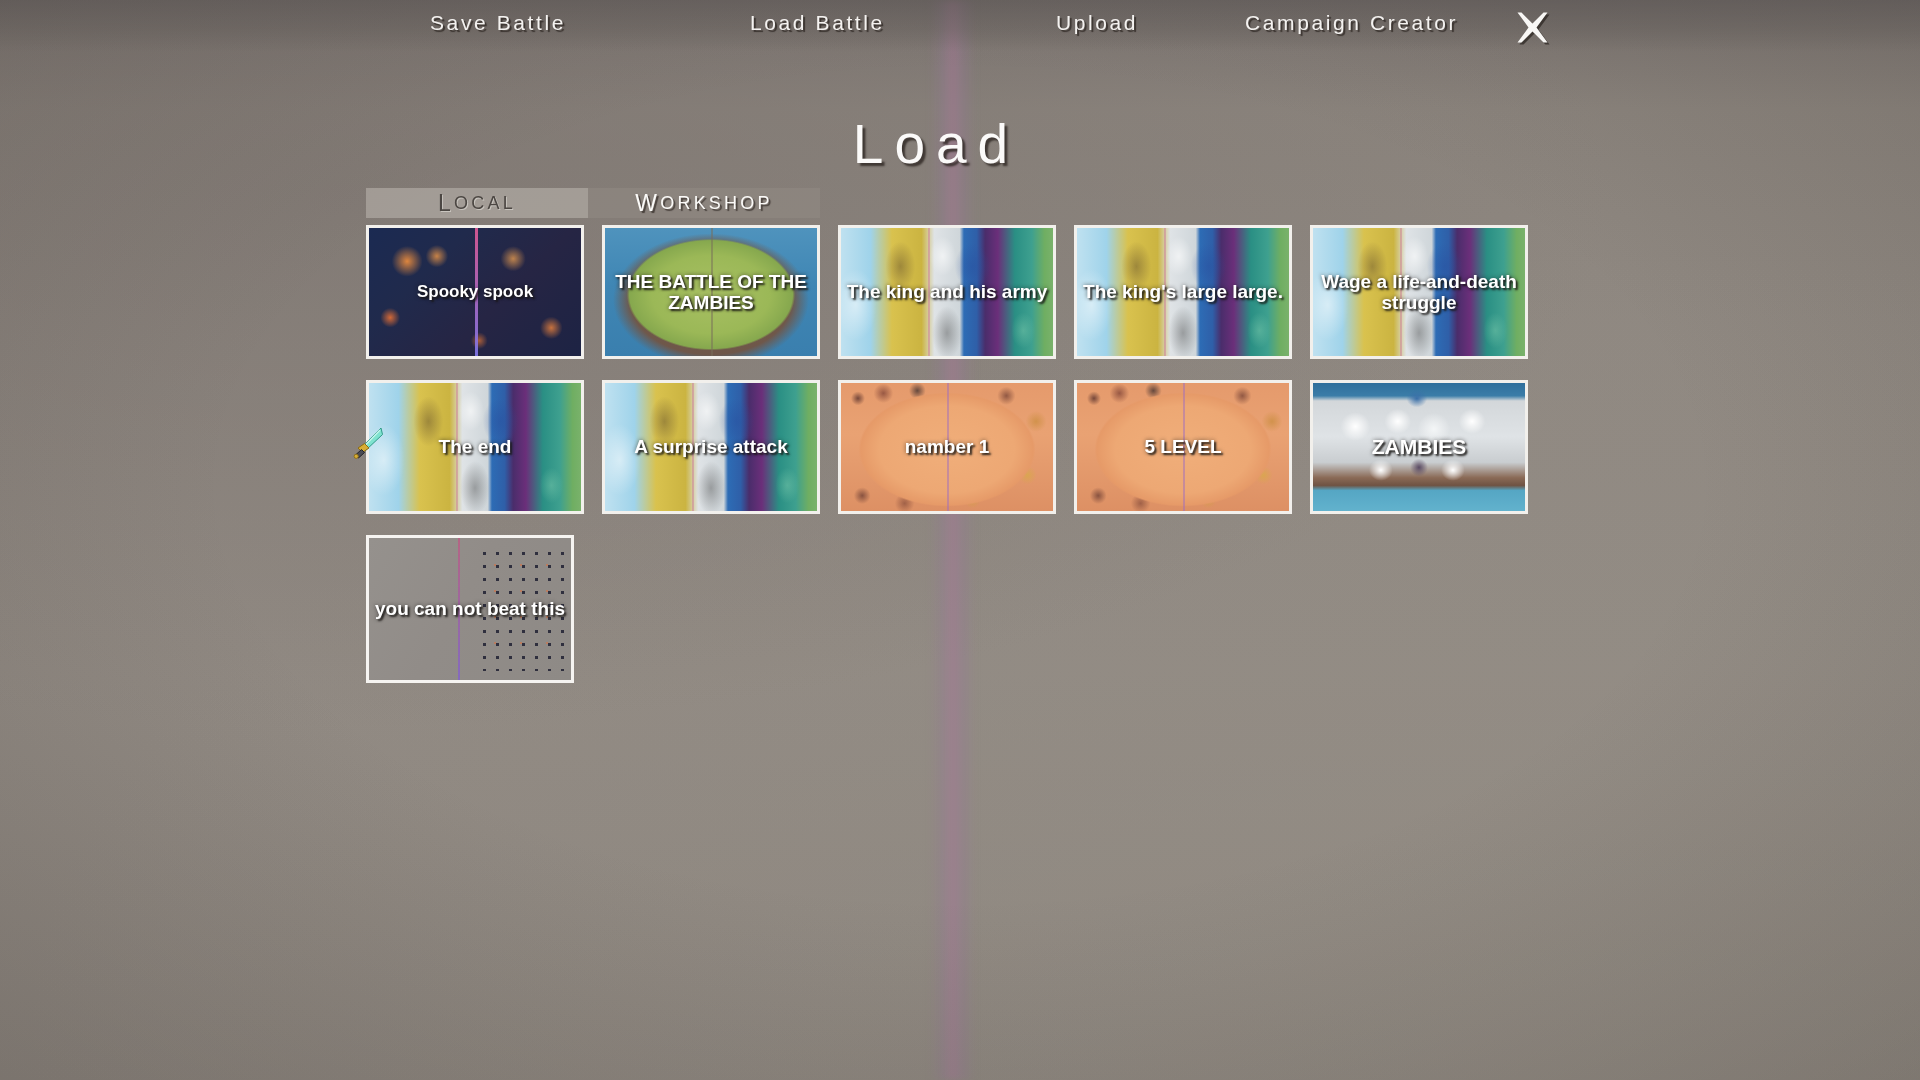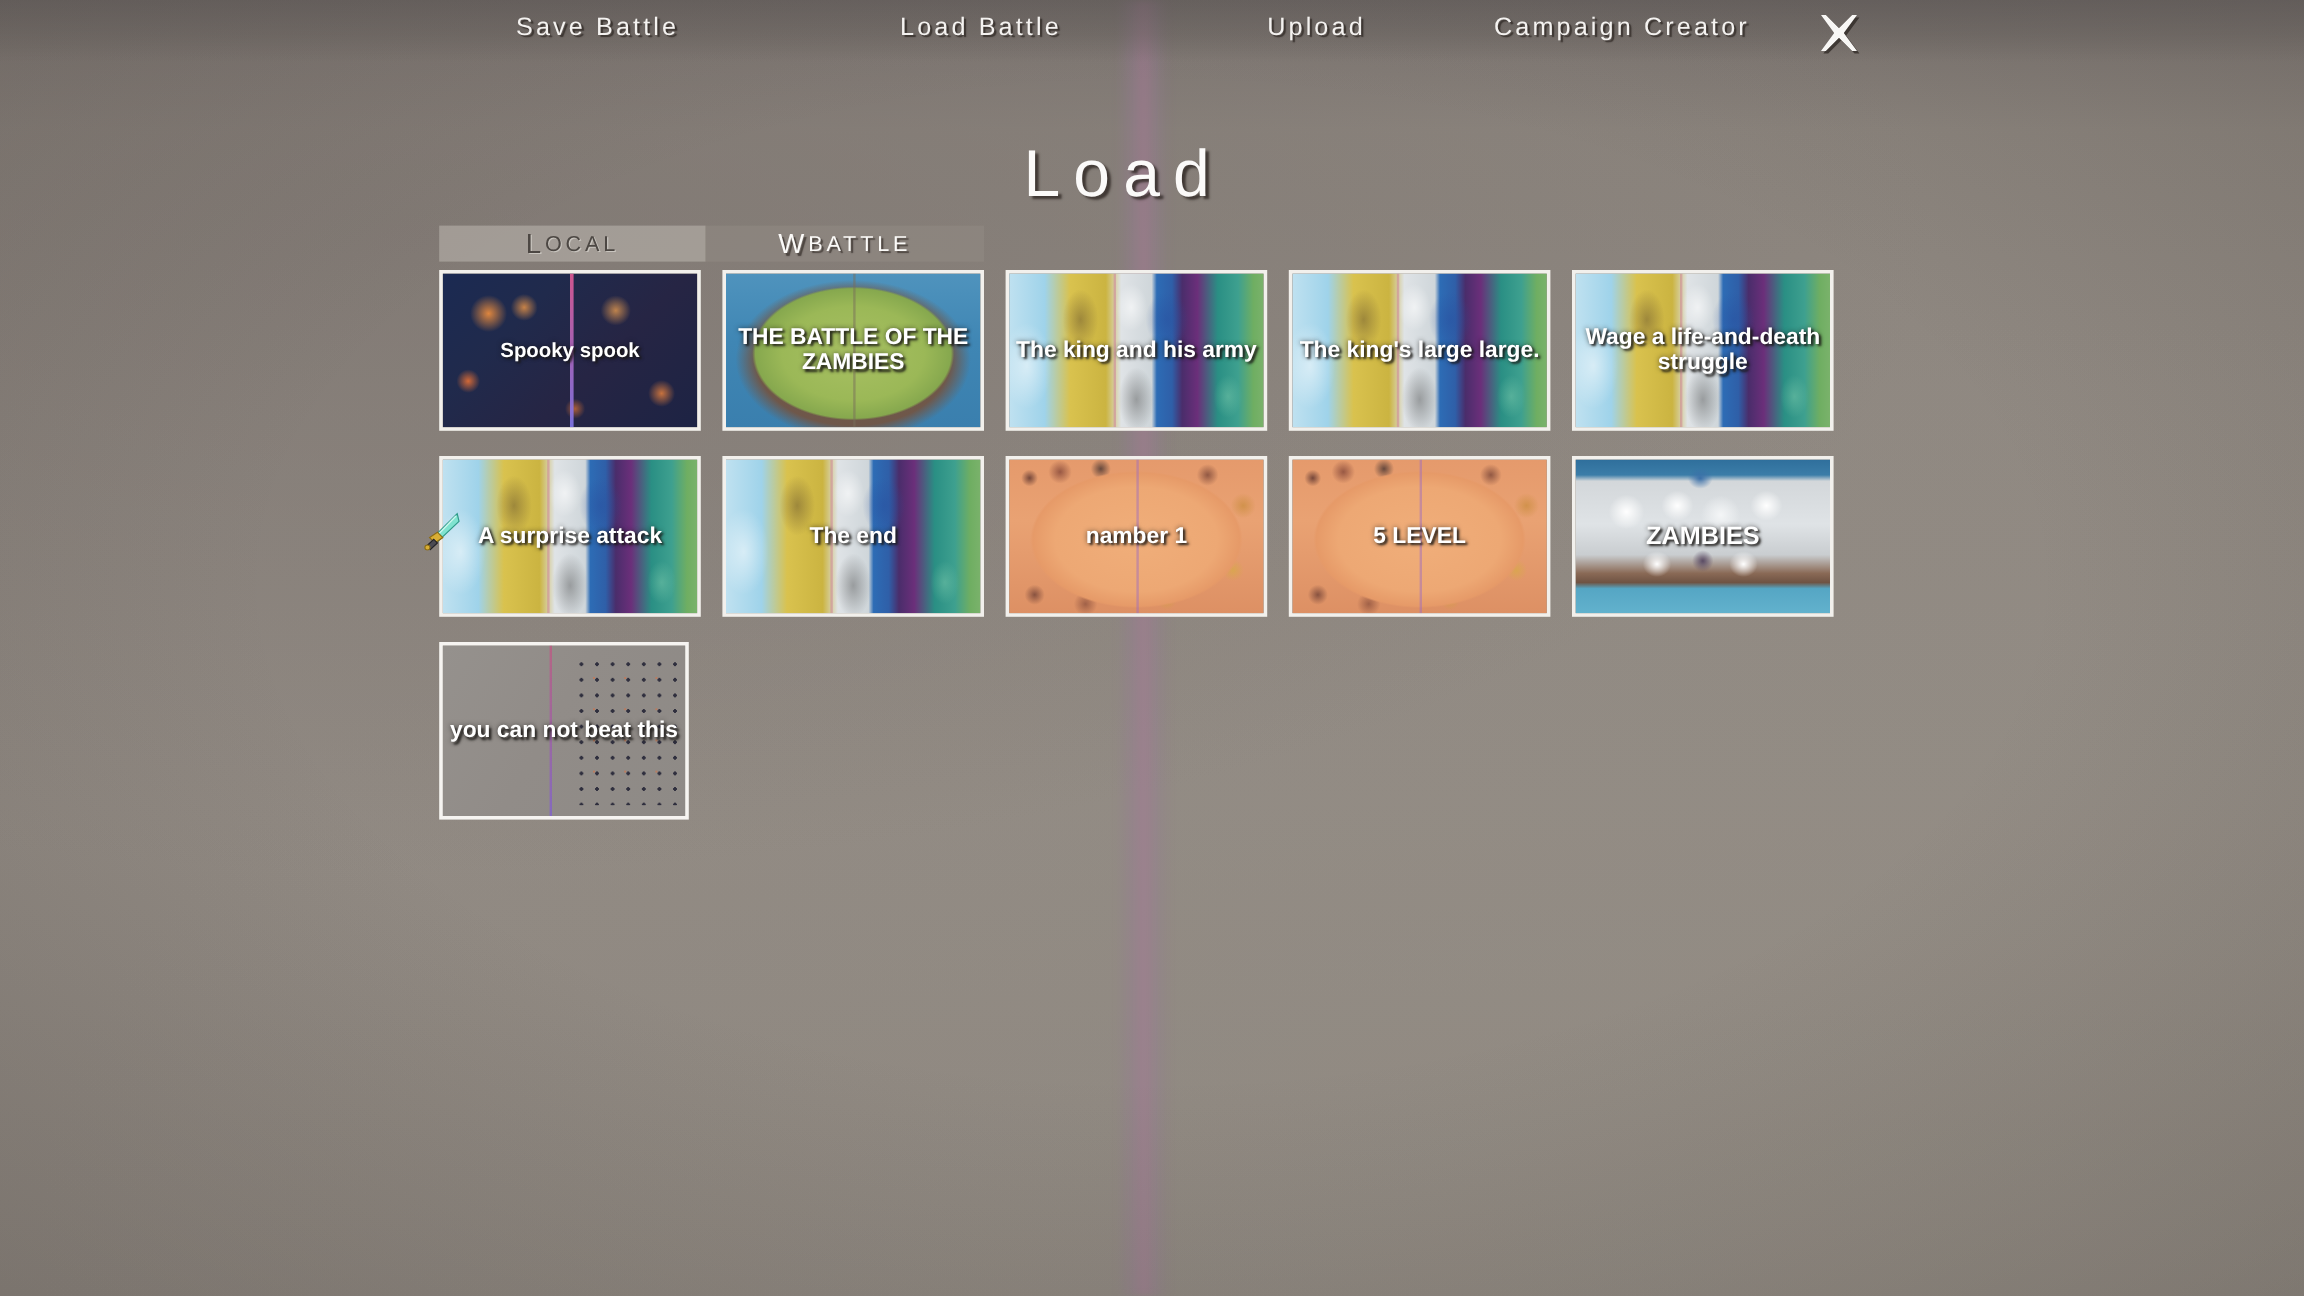--- a/index.html
+++ b/index.html
@@ -289,21 +289,21 @@
 
 <div id="page-title">Load</div>
 
 <div id="tabs">
   <div class="tab tab-local">
     <span class="cap">L</span>
       <span>OCAL</span>
   </div>
   <div class="tab tab-workshop">
     <span class="cap">W</span>
-      <span>BATTLE</span>
+      <span>ORKSHOP</span>
   </div>
 </div>
 
 <div id="grid">
 
   <div class="row">
 
     <div class="card">
       <div class="thumb t-spooky">
         <div class="seam"></div>
@@ -343,29 +343,29 @@
     </div>
   </div>
 
   <div class="row">
 
     <div class="card">
       <div class="thumb t-king">
         <div class="band-overlay"></div>
         <div class="seam"></div>
       </div>
-      <div class="card-label big">A surprise attack</div>
+      <div class="card-label big">The end</div>
     </div>
 
     <div class="card">
       <div class="thumb t-king">
         <div class="band-overlay"></div>
         <div class="seam"></div>
       </div>
-      <div class="card-label big">The end</div>
+      <div class="card-label big">A surprise attack</div>
     </div>
 
     <div class="card">
       <div class="thumb t-desert">
         <div class="seam"></div>
       </div>
       <div class="card-label big">namber 1</div>
     </div>
 
     <div class="card">

